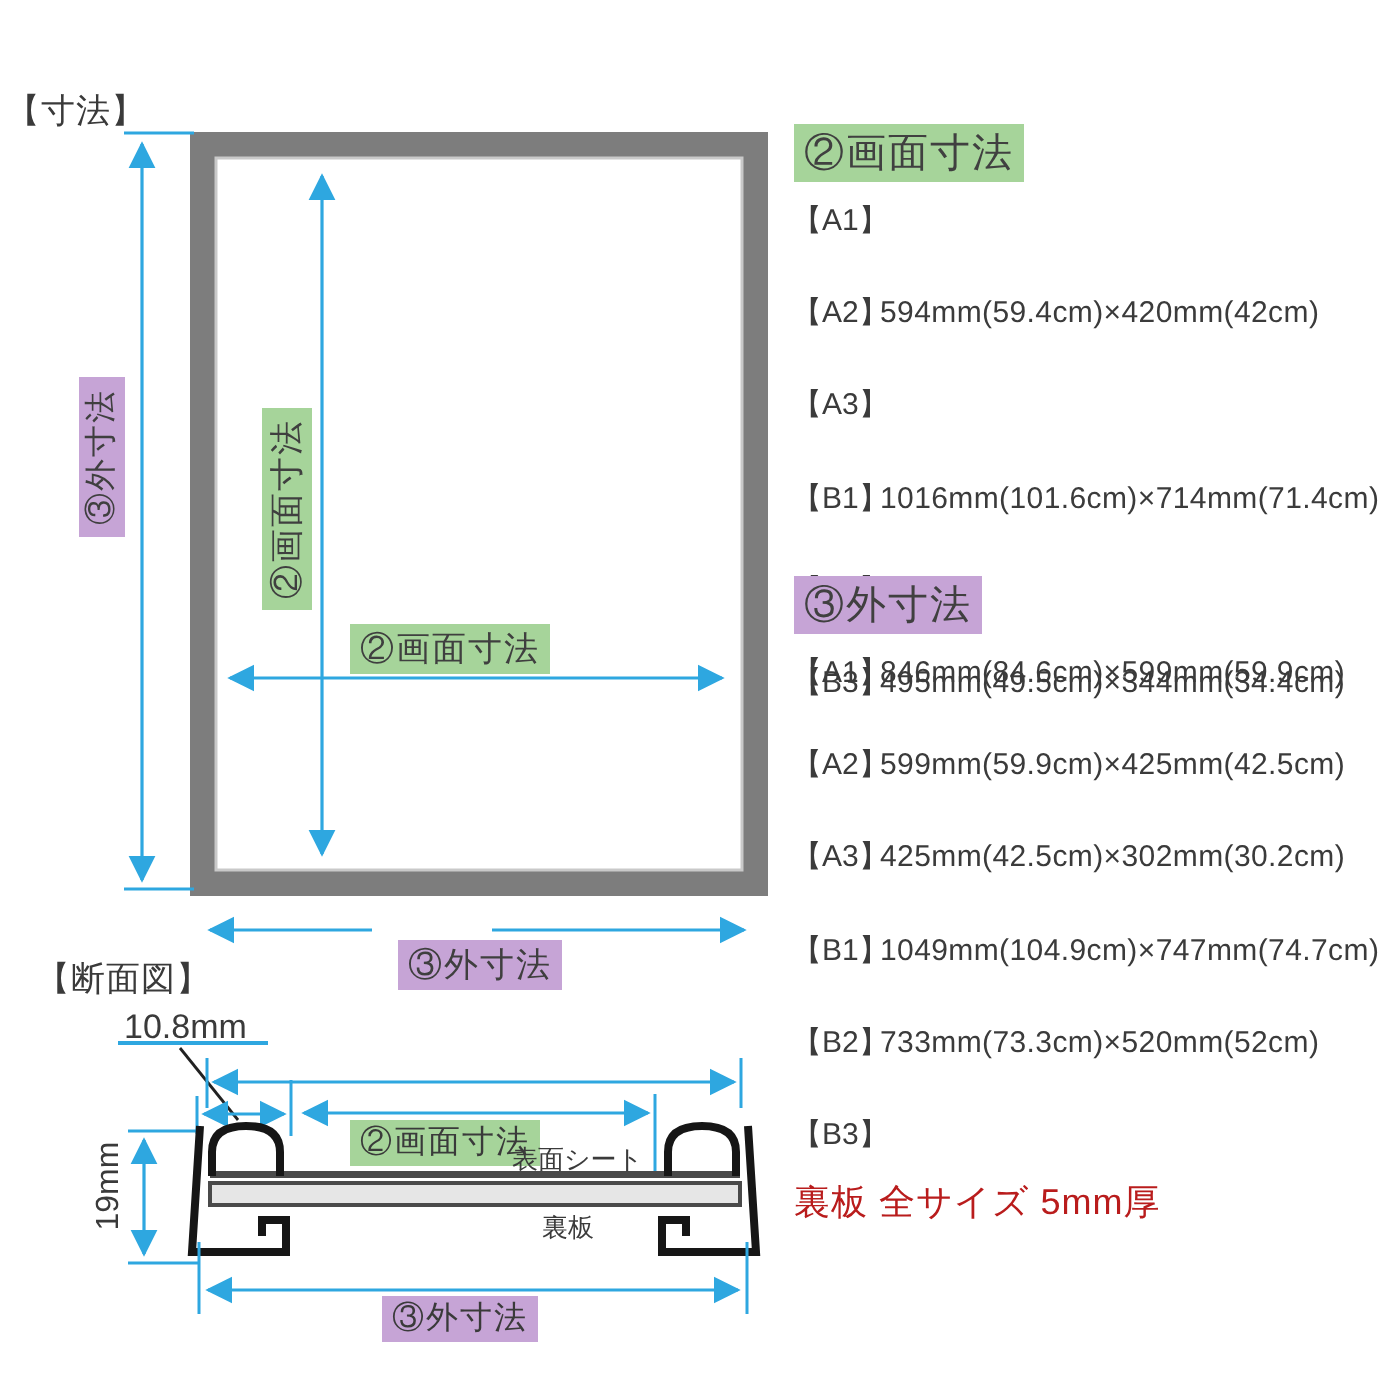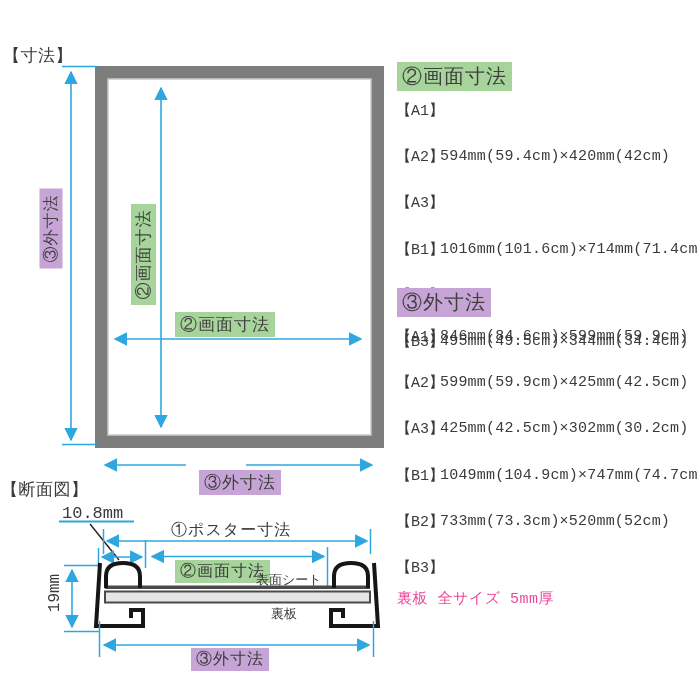--- a/index.html
+++ b/index.html
@@ -1,31 +1,31 @@
 <!DOCTYPE html>
 <html><head>
 <meta charset="utf-8">
 <style>
   html,body{margin:0;padding:0;background:#fff;}
   #page{position:relative;width:700px;height:700px;background:#fff;overflow:hidden;
-        font-family:Liberation Mono, monospace;color:#3a3a3a;}
+        font-family:Liberation Sans, sans-serif;color:#3a3a3a;}
   #diagram-svg{position:absolute;left:0;top:0;}
   .lbl{position:absolute;white-space:nowrap;}
   .hl-green{background:#a6d49a;}
   .hl-purple{background:#c6a4d6;}
   .rot{transform:rotate(-90deg);text-align:center;}
   .sec-title{font-size:17px;letter-spacing:0.5px;}
   .dim-label{font-size:17px;letter-spacing:1px;padding:1px 5px;color:#3f3f3f;}
   .panel-header{font-size:20px;letter-spacing:1px;padding:1px 5px;color:#404040;}
   .rows{position:absolute;display:flex;flex-direction:column;gap:18px;}
   .row{display:flex;align-items:center;height:28.3px;font-size:15px;color:#3b3b3b;}
   .row .k{width:44px;flex:0 0 44px;}
   .row .v{letter-spacing:0.2px;}
   .small-lbl{font-size:13px;color:#3b3b3b;}
-  .note{font-size:15px;color:#ec4899;letter-spacing:0.5px;}
+  .note{font-size:18px;color:#b91c1c;letter-spacing:0.5px;}
 </style>
 </head>
 <body>
 
 <div id="page">
 
   <svg id="diagram-svg" width="700" height="700" viewBox="0 0 700 700">
     <defs>
       <marker id="ah" viewBox="0 0 10 10" refX="9" refY="5" markerWidth="8.5" markerHeight="8.5" orient="auto-start-reverse">
         <path d="M0,0 L10,5 L0,10 z" fill="#2ea7e0"></path>
@@ -136,25 +136,24 @@
       <span class="k">【B2】</span>
       <span class="v">733mm(73.3cm)×520mm(52cm)</span>
     </div>
     <div class="row">
       <span class="k">【B3】</span>
     </div>
   </div>
 
   <div class="lbl note" style="left:397px;top:589px;">裏板 全サイズ 5mm厚</div>
 
-  <div class="lbl sec-title" style="left:1px;top:478px;">【断面図】</div>
+  <div class="lbl sec-title" style="left:18px;top:478px;">【断面図】</div>
 
   <div class="lbl" style="left:62px;top:504px;font-size:17px;">10.8mm</div>
 
-  <div class="lbl" style="left:171px;top:520px;font-size:16px;letter-spacing:1px;">①ポスター寸法</div>
 
   <div class="lbl hl-green" style="left:175px;top:560px;font-size:16px;letter-spacing:1px;padding:1px 5px;">②画面寸法</div>
 
   <div class="lbl small-lbl" style="left:256px;top:571px;">表面シート</div>
 
   <div class="lbl small-lbl" style="left:271px;top:605px;">裏板</div>
 
   <div class="lbl rot" style="left:26px;top:584px;width:58px;font-size:16px;">19mm</div>
 
   <div class="lbl hl-purple" style="left:191px;top:648px;font-size:16px;letter-spacing:1px;padding:1px 5px;">③外寸法</div>

